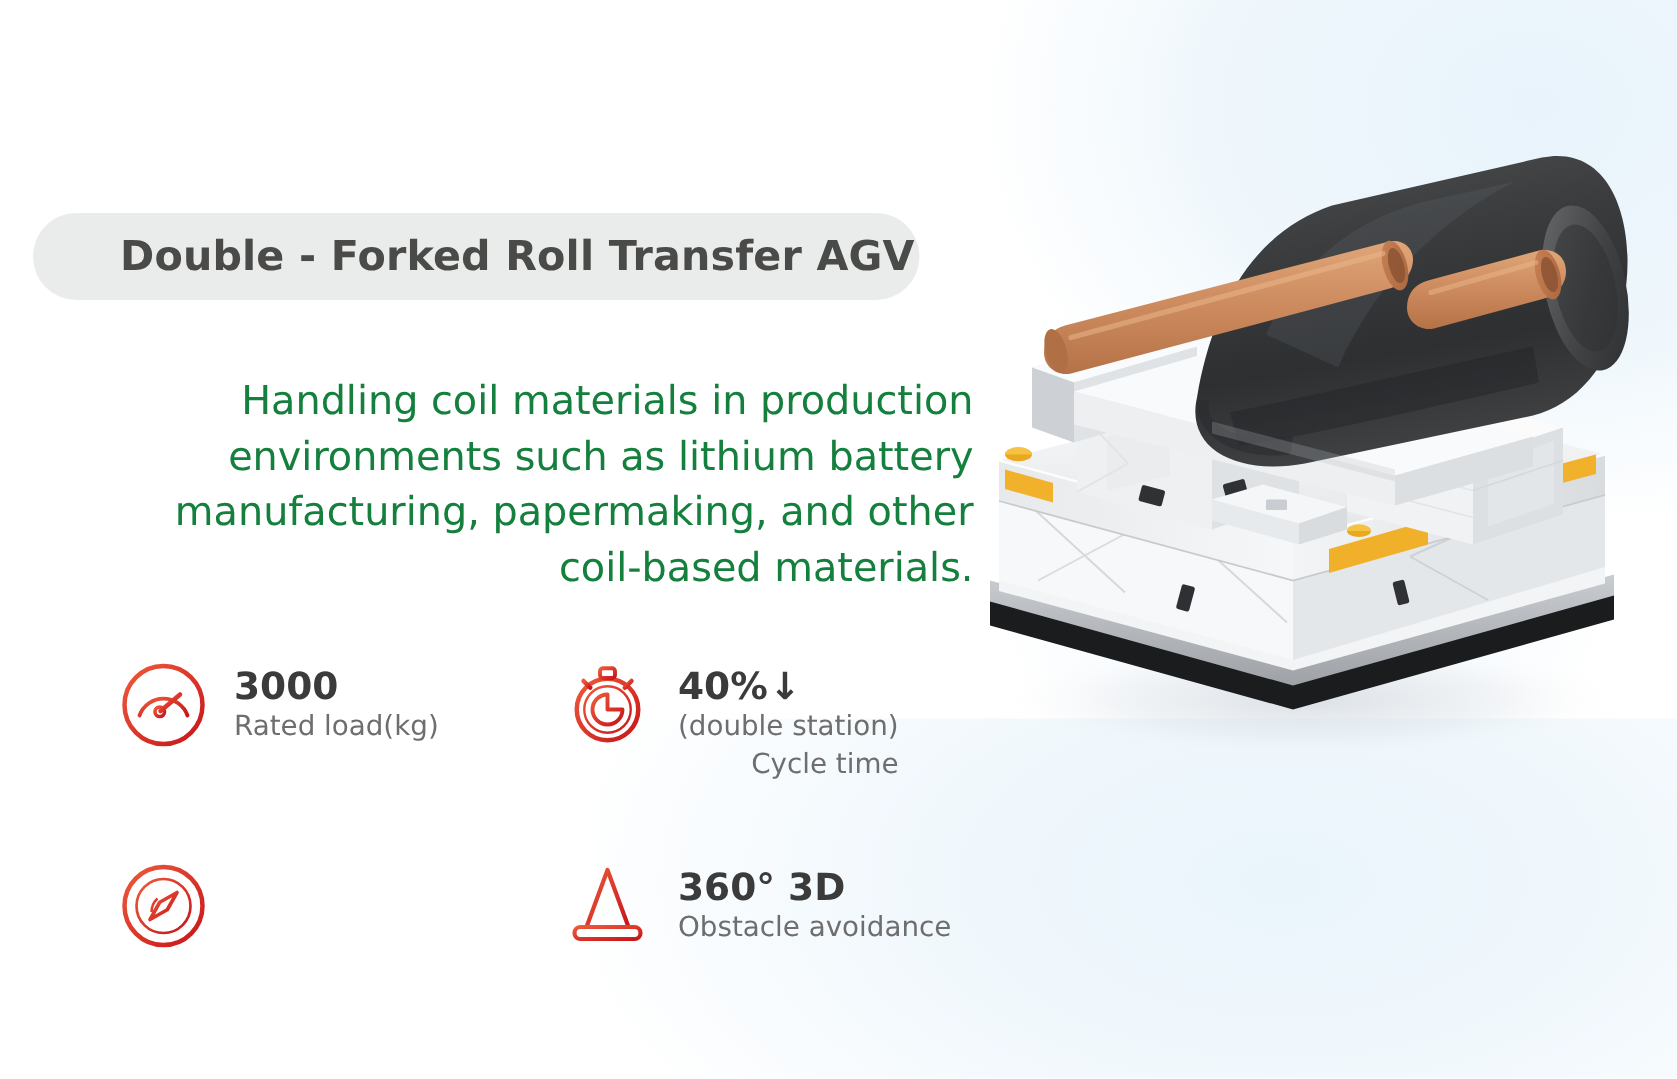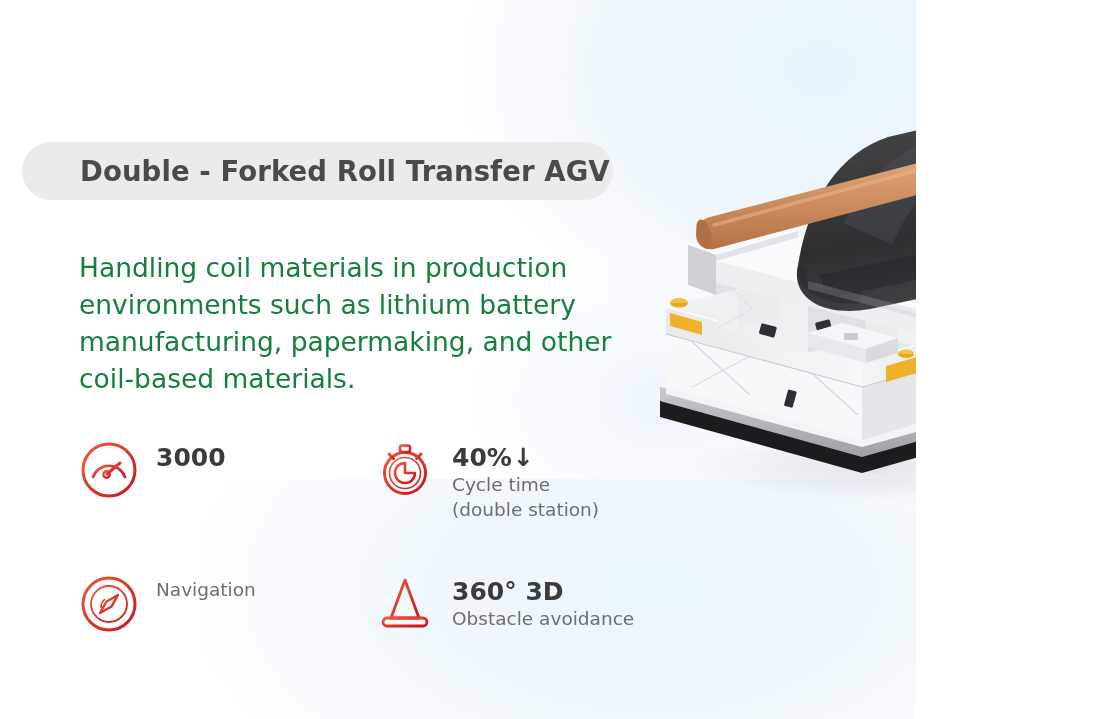--- a/index.html
+++ b/index.html
@@ -6,24 +6,25 @@
   html, body {
     margin: 0;
     padding: 0;
     background: #ffffff;
   }
   body {
     font-family: "DejaVu Sans", sans-serif;
   }
   #slide {
     position: relative;
-    width: 916px;
+    width: 1118px;
     height: 719px;
     background: #ffffff;
     overflow: hidden;
+    text-align: right;
   }
   
   .glow {
     position: absolute;
     pointer-events: none;
   }
   .glow-tr {
     right: -60px;
     top: -80px;
     width: 520px;
@@ -169,20 +170,21 @@
             <line x1="14" y1="37" x2="19" y2="37" stroke="url(#gr1)" stroke-width="2.6" stroke-linecap="round"></line>
             <line x1="41" y1="37" x2="46" y2="37" stroke="url(#gr1)" stroke-width="2.6" stroke-linecap="round"></line>
             <path d="M28 34 L41 23" stroke="url(#gr1)" stroke-width="3" stroke-linecap="round"></path>
             <circle cx="27.5" cy="34.5" r="3.2" fill="none" stroke="url(#gr1)" stroke-width="2.4"></circle>
           </svg>
         </div>
         <div class="feat-txt">
           <div class="feat-val">
             <span>3000</span>
           </div>
+          <div class="feat-lab">Rated load(kg)</div>
         </div>
       </div>
 
       <div class="feat feat-b">
         <div class="feat-ico">
           <svg viewBox="0 0 60 60">
             <defs>
               <linearGradient id="gr2" x1="0" y1="0" x2="1" y2="1">
                 <stop offset="0%" stop-color="#ee5a3a"></stop>
                 <stop offset="100%" stop-color="#c8151a"></stop>
@@ -199,22 +201,22 @@
             <line x1="30" y1="45.5" x2="30" y2="48.5" stroke="url(#gr2)" stroke-width="1.8"></line>
             <line x1="14.5" y1="33" x2="17.5" y2="33" stroke="url(#gr2)" stroke-width="1.8"></line>
             <line x1="42.5" y1="33" x2="45.5" y2="33" stroke="url(#gr2)" stroke-width="1.8"></line>
           </svg>
         </div>
         <div class="feat-txt">
           <div class="feat-val">
             <span>40%</span>
               <span class="feat-arrow">↓</span>
           </div>
+          <div class="feat-lab">(double station)</div>
           <div class="feat-lab">Cycle time</div>
-          <div class="feat-lab">(double station)</div>
         </div>
       </div>
 
     </div>
 
     <div class="feat-row">
 
       <div class="feat feat-a">
         <div class="feat-ico">
           <svg viewBox="0 0 60 60">
@@ -228,21 +230,20 @@
             <circle cx="30" cy="30" r="18" fill="none" stroke="url(#gr3)" stroke-width="1.8"></circle>
             <line x1="30" y1="6.5" x2="30" y2="14" stroke="url(#gr3)" stroke-width="2"></line>
             <line x1="30" y1="46" x2="30" y2="53.5" stroke="url(#gr3)" stroke-width="2"></line>
             <line x1="6.5" y1="30" x2="14" y2="30" stroke="url(#gr3)" stroke-width="2"></line>
             <line x1="46" y1="30" x2="53.5" y2="30" stroke="url(#gr3)" stroke-width="2"></line>
             <path d="M39 21 L32.5 32.5 L21 39 L27.5 27.5 Z" fill="none" stroke="url(#gr3)" stroke-width="2.4" stroke-linejoin="round"></path>
             <path d="M22 34 A12 12 0 0 1 26 25" fill="none" stroke="url(#gr3)" stroke-width="1.6"></path>
           </svg>
         </div>
         <div class="feat-txt">
-          <div class="feat-lab">Navigation</div>
         </div>
       </div>
 
       <div class="feat feat-b">
         <div class="feat-ico">
           <svg viewBox="0 0 60 60">
             <defs>
               <linearGradient id="gr4" x1="0" y1="0" x2="1" y2="1">
                 <stop offset="0%" stop-color="#ee5a3a"></stop>
                 <stop offset="100%" stop-color="#c8151a"></stop>

